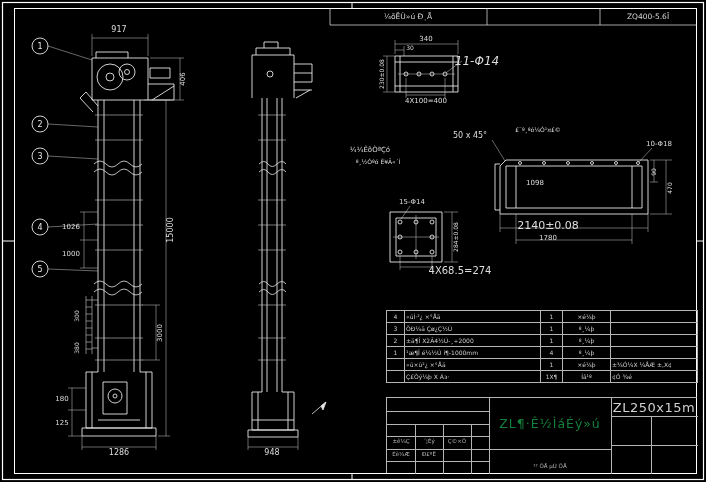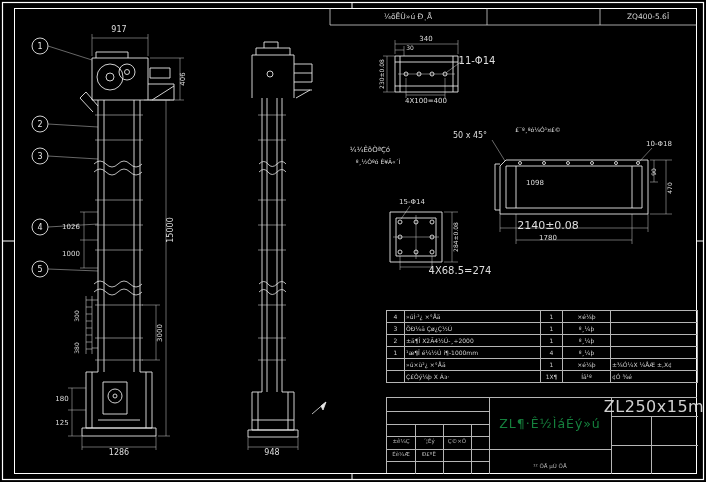--- a/index.html
+++ b/index.html
@@ -20,21 +20,21 @@
       font-size:6px;color:#cfcfcf;display:flex;align-items:center;padding:0 1px;overflow:hidden;}
   .cell.c{justify-content:center;padding:0;}
   .phead .cell{font-size:6.5px;justify-content:center;color:#d6d6d6;}
   
   .tblock{position:absolute;left:386px;top:397px;width:311px;height:76px;
           border-left:1px solid #b5b5b5;border-top:1px solid #b5b5b5;box-sizing:border-box;}
   .hl{position:absolute;height:1px;background:#b5b5b5;}
   .vl{position:absolute;width:1px;background:#b5b5b5;}
   .tb-text{position:absolute;color:#dcdcdc;white-space:nowrap;transform:translate(-50%,-50%);line-height:1;}
   .tb-title{font-size:12.5px;letter-spacing:1px;color:#15803d;}
-  .tb-model{font-size:16px;color:#d0d0d0;letter-spacing:0.5px;}
+  .tb-model{font-size:13px;color:#d0d0d0;letter-spacing:0.5px;}
   .tb-small{font-size:5.5px;color:#bdbdbd;}
 </style>
 </head>
 <body>
 
 <div class="sheet">
 
   <svg class="lw" width="706" height="482" viewBox="0 0 706 482">
     <g stroke="#ffffff" fill="none" stroke-width="1.2">
       <rect x="2.5" y="2.5" width="701" height="477"></rect>
@@ -172,21 +172,21 @@
       <span class="ann" style="left: 71px; top: 227px; font-size: 7px;">1026</span>
       <span class="ann" style="left: 71px; top: 254px; font-size: 7px;">1000</span>
       <span class="ann" style="left: 77px; top: 316px; font-size: 6px; transform: translate(-50%, -50%) rotate(-90deg);">300</span>
       <span class="ann" style="left: 77px; top: 348px; font-size: 6px; transform: translate(-50%, -50%) rotate(-90deg);">380</span>
       <span class="ann" style="left: 62px; top: 399px; font-size: 7px;">180</span>
       <span class="ann" style="left: 62px; top: 423px; font-size: 7px;">125</span>
       <span class="ann" style="left: 119px; top: 453px; font-size: 8px;">1286</span>
       <span class="ann" style="left: 272px; top: 453px; font-size: 8px;">948</span>
       <span class="ann" style="left: 426px; top: 39px; font-size: 7px;">340</span>
       <span class="ann" style="left: 410px; top: 48px; font-size: 6px;">30</span>
-      <span class="ann" style="left: 477px; top: 61px; font-size: 10px;">11-Φ14</span>
+      <span class="ann" style="left: 477px; top: 61px; font-size: 12px; font-style: italic;">11-Φ14</span>
       <span class="ann" style="left: 426px; top: 101px; font-size: 7px;">4Χ100=400</span>
       <span class="ann" style="left: 382px; top: 74px; font-size: 6px; transform: translate(-50%, -50%) rotate(-90deg);">230±0.08</span>
       <span class="ann" style="left: 370px; top: 150px; font-size: 7px;">¼¼ÊõÒªÇó</span>
       <span class="ann" style="left: 378px; top: 162px; font-size: 6px;">º¸½Óºó È¥Ã«´Ì</span>
       <span class="ann" style="left: 470px; top: 136px; font-size: 8px;">50 x 45°</span>
       <span class="ann" style="left: 538px; top: 130px; font-size: 6px;">£¨º¸ºó¼Ó¹¤£©</span>
       <span class="ann" style="left: 659px; top: 144px; font-size: 7px;">10-Φ18</span>
       <span class="ann" style="left: 535px; top: 183px; font-size: 7px;">1098</span>
       <span class="ann" style="left: 548px; top: 225px; font-size: 11px;">2140±0.08</span>
       <span class="ann" style="left: 548px; top: 238px; font-size: 7px;">1780</span>

